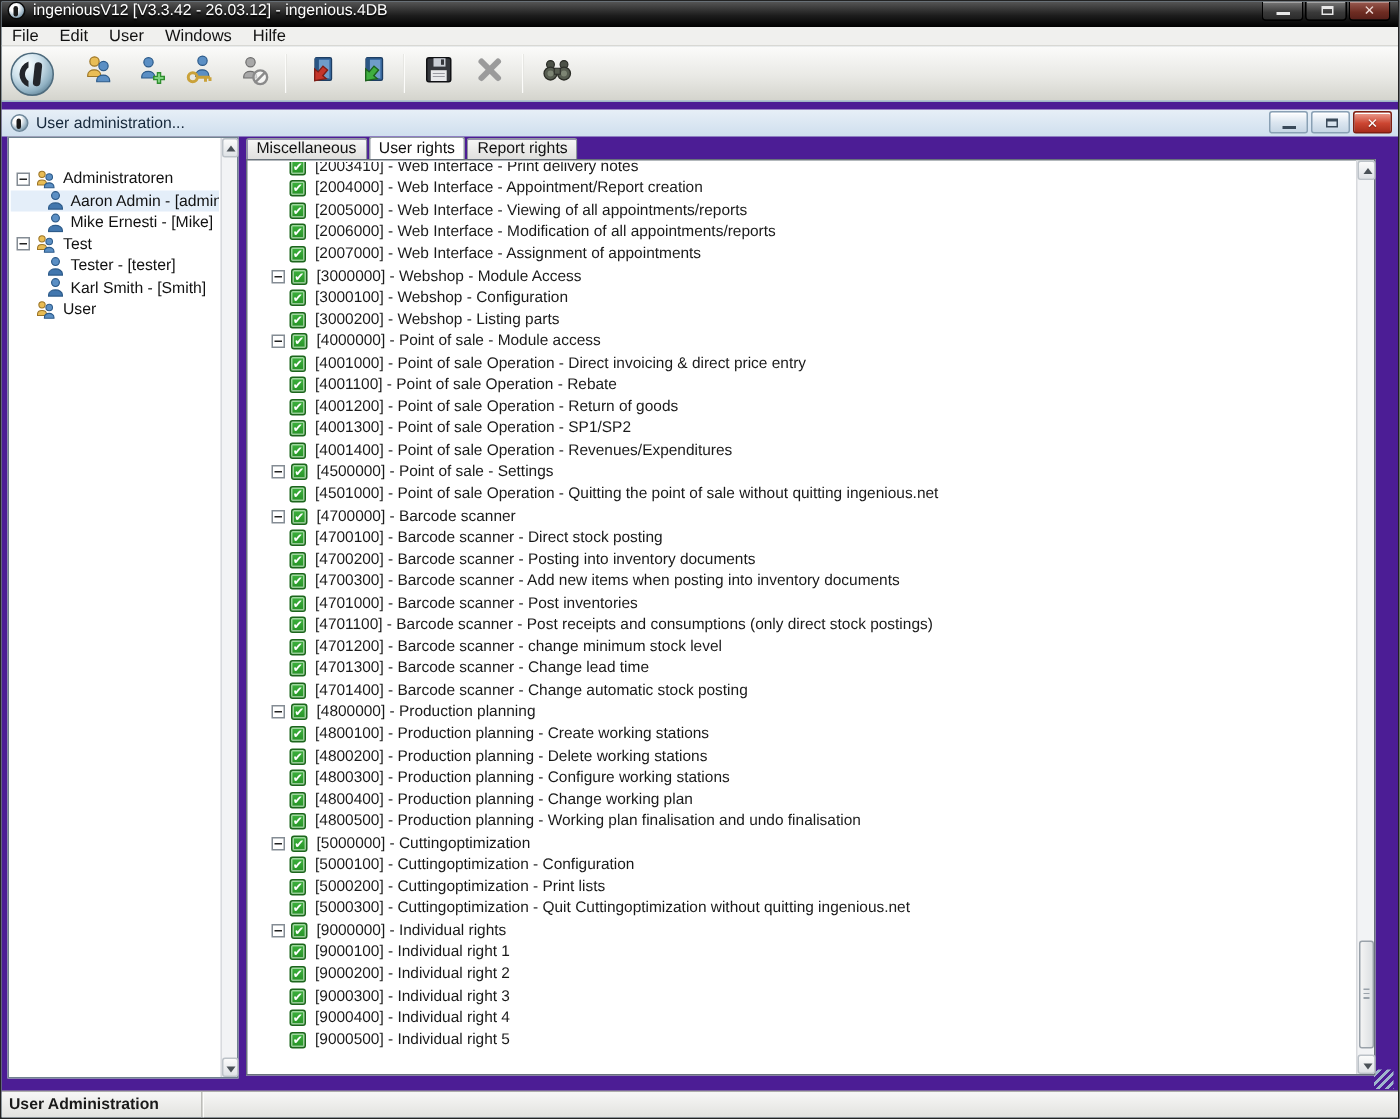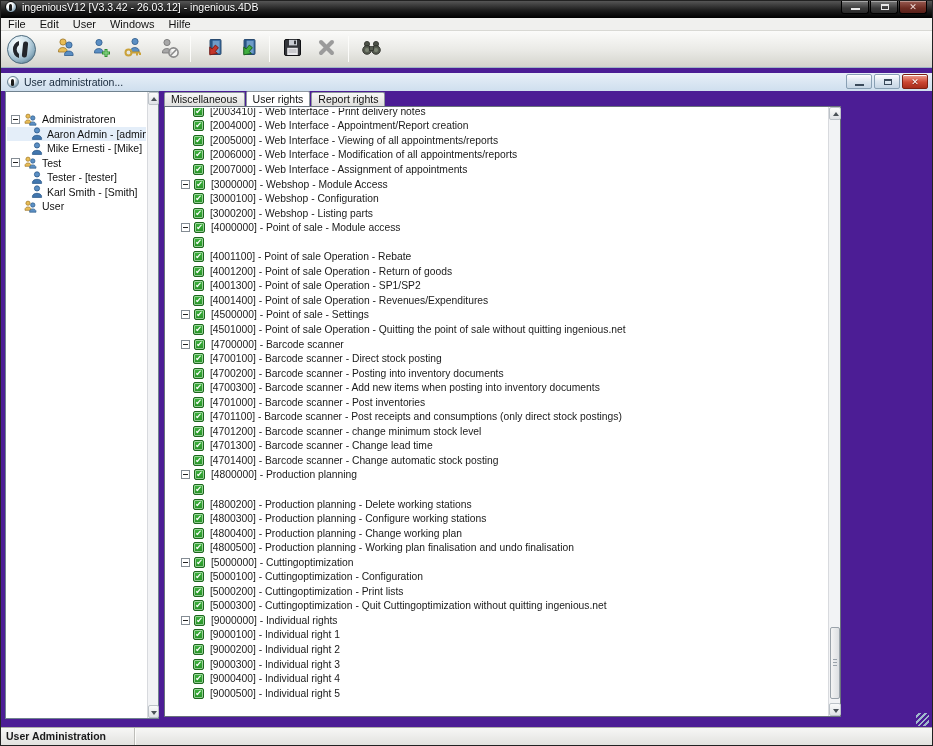--- a/index.html
+++ b/index.html
@@ -78,21 +78,21 @@
     border-left:3px solid transparent; border-right:3px solid transparent; border-top:4px solid #4a5157; }
 
   
   .tabs { position:absolute; left:163px; top:24px; display:flex; z-index:3; font-size:10.5px; }
   .tab { height:14px; line-height:13px; padding:0 6px; margin-right:1px; color:#111;
     background:linear-gradient(#f7f7f6,#e0e0de); border:1px solid #8f979e; border-bottom:none;
     border-radius:2px 2px 0 0; cursor:pointer; }
   .tab.active { background:#fff; height:15px; margin-top:-1px; line-height:15px; z-index:4; }
 
   
-  .list-panel { position:absolute; left:163px; top:38px; width:677px; height:611px;
+  .list-panel { position:absolute; left:163px; top:38px; width:753px; height:611px;
     background:#fff; border:1px solid #69727b; z-index:2; }
   .rows { position:absolute; left:1px; top:1px; right:13px; bottom:1px; overflow:hidden; }
   .rows > .row:first-child { margin-top:-4px; }
   .row { display:flex; align-items:center; height:14.55px; white-space:nowrap; }
   .row.group { padding-left:15px; }
   .row.child { padding-left:27px; }
   .row .exp { margin-right:4px; }
   .cb { position:relative; width:11px; height:11px; flex:0 0 auto; margin-right:6px;
     background:linear-gradient(#3db13d,#269326); border:1px solid #1c661c; border-radius:2px;
     color:#fff; font-size:8px; line-height:10px; text-align:center; cursor:pointer;
@@ -394,20 +394,21 @@
             <span class="cb"></span>
             <span class="rlabel">[3000200] - Webshop - Listing parts</span>
           </div>
           <div class="row group">
             <span class="exp"></span>
             <span class="cb"></span>
             <span class="rlabel">[4000000] - Point of sale - Module access</span>
           </div>
           <div class="row child">
             <span class="cb"></span>
+            <span class="rlabel">[4001000] - Point of sale Operation - Direct invoicing &amp; direct price entry</span>
           </div>
           <div class="row child">
             <span class="cb"></span>
             <span class="rlabel">[4001100] - Point of sale Operation - Rebate</span>
           </div>
           <div class="row child">
             <span class="cb"></span>
             <span class="rlabel">[4001200] - Point of sale Operation - Return of goods</span>
           </div>
           <div class="row child">
@@ -464,20 +465,21 @@
             <span class="cb"></span>
             <span class="rlabel">[4701400] - Barcode scanner - Change automatic stock posting</span>
           </div>
           <div class="row group">
             <span class="exp"></span>
             <span class="cb"></span>
             <span class="rlabel">[4800000] - Production planning</span>
           </div>
           <div class="row child">
             <span class="cb"></span>
+            <span class="rlabel">[4800100] - Production planning - Create working stations</span>
           </div>
           <div class="row child">
             <span class="cb"></span>
             <span class="rlabel">[4800200] - Production planning - Delete working stations</span>
           </div>
           <div class="row child">
             <span class="cb"></span>
             <span class="rlabel">[4800300] - Production planning - Configure working stations</span>
           </div>
           <div class="row child">

